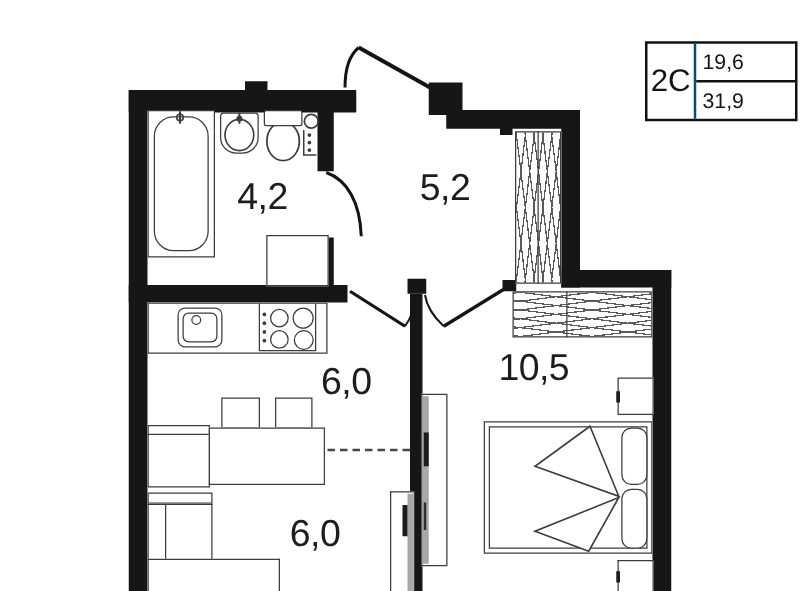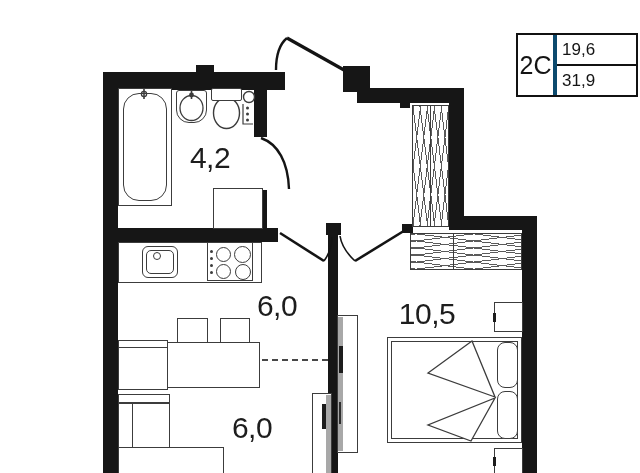--- a/index.html
+++ b/index.html
@@ -89,29 +89,29 @@
   #nightstand2{left:494px;top:448px;width:29px;height:25px;border-bottom:none}
   #ns2-handle{position:absolute;left:493px;top:457px;width:3px;height:9px;background:#1c1c1c}
   
   .area-label{
     position:absolute;color:var(--label);font-size:30px;line-height:1;
     font-weight:500;letter-spacing:-0.5px;text-align:center;z-index:5;
   }
   #lbl-bath{left:183px;top:143px;width:54px}
   #lbl-hall{left:329px;top:136px;width:54px}
   #lbl-kitchen{left:250px;top:291px;width:54px}
-  #lbl-bedroom{left:394px;top:299px;width:66px}
+  #lbl-bedroom{left:394px;top:280px;width:66px}
   #lbl-living{left:225px;top:413px;width:54px}
   
   #info-table{
     position:absolute;left:516px;top:33px;width:122px;height:64px;
     border:2px solid #111;box-sizing:border-box;display:flex;background:#fff;z-index:6;
   }
   #it-left{
-    width:39px;border-right:4px solid #0c4a6e;box-sizing:border-box;
+    width:39px;border-right:2px solid #0c4a6e;box-sizing:border-box;
     display:flex;align-items:center;justify-content:center;
     font-size:25px;font-weight:500;color:#141414;
   }
   #it-right{flex:1;display:flex;flex-direction:column}
   .it-row{
     flex:1;border-bottom:2px solid #111;box-sizing:border-box;
     display:flex;align-items:center;padding-left:5px;
     font-size:17px;font-weight:500;color:#141414;
   }
   .it-row:last-child{border-bottom:none}
@@ -221,20 +221,21 @@
     <circle cx="247.5" cy="108" r="1.5" fill="#3c3c3c"></circle>
     <circle cx="247.5" cy="114" r="1.5" fill="#3c3c3c"></circle>
     <circle cx="247.5" cy="120" r="1.5" fill="#3c3c3c"></circle>
     <path d="M243,104 L243,124 L253,124" fill="none" stroke="#3c3c3c" stroke-width="1.2"></path>
 
     <polygon points="472,341 428,373 495,397" fill="#fff" stroke="#3c3c3c" stroke-width="1.3"></polygon>
     <polygon points="495,398 471,441 428,425" fill="#fff" stroke="#3c3c3c" stroke-width="1.3"></polygon>
   </svg>
 
   <div class="area-label" id="lbl-bath">4,2</div>
+  <div class="area-label" id="lbl-hall">5,2</div>
   <div class="area-label" id="lbl-kitchen">6,0</div>
   <div class="area-label" id="lbl-bedroom">10,5</div>
   <div class="area-label" id="lbl-living">6,0</div>
 
   <div id="info-table">
     <div id="it-left">2С</div>
     <div id="it-right">
       <div class="it-row">19,6</div>
       <div class="it-row">31,9</div>
     </div>

